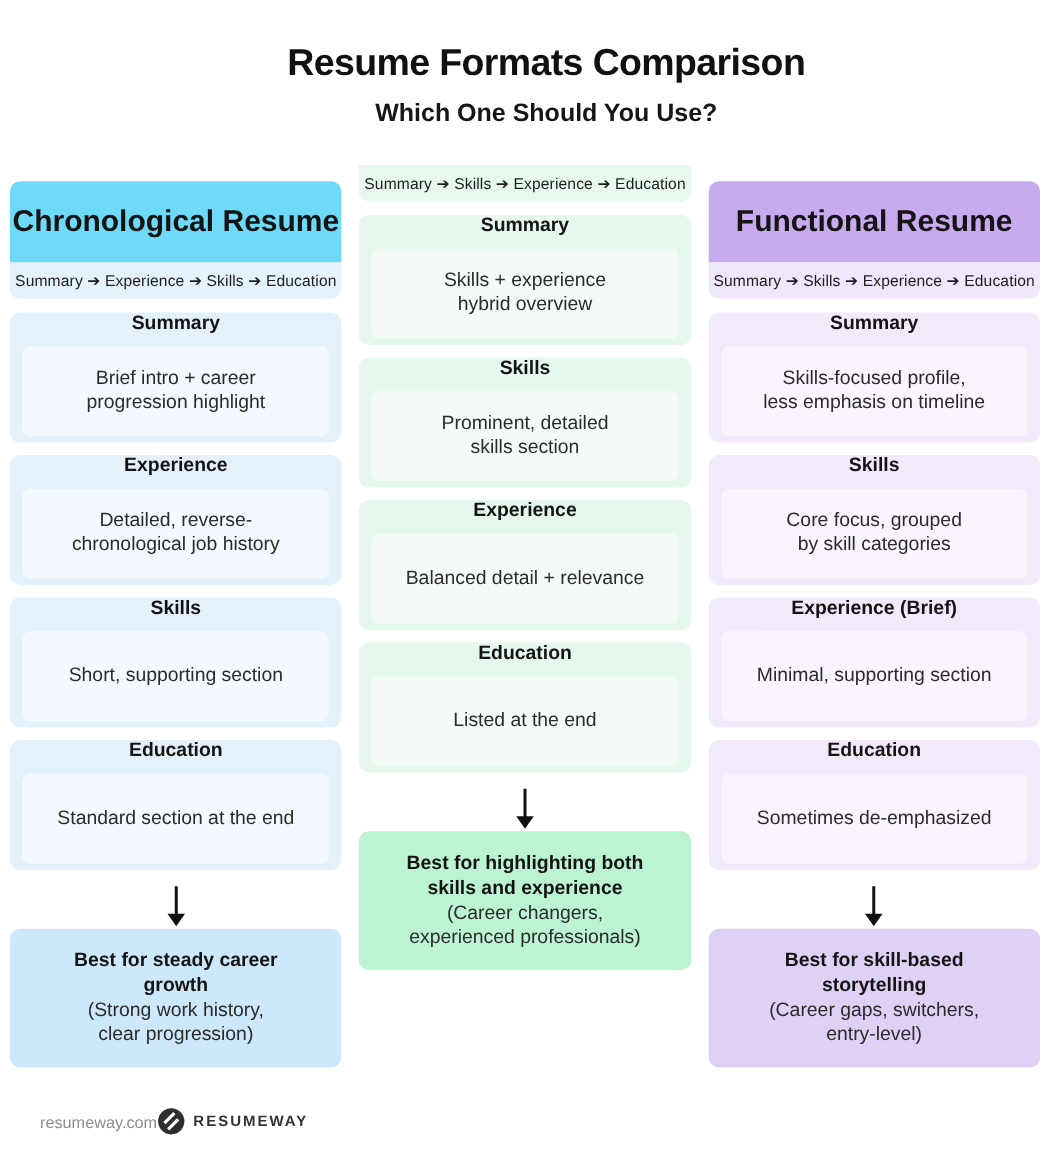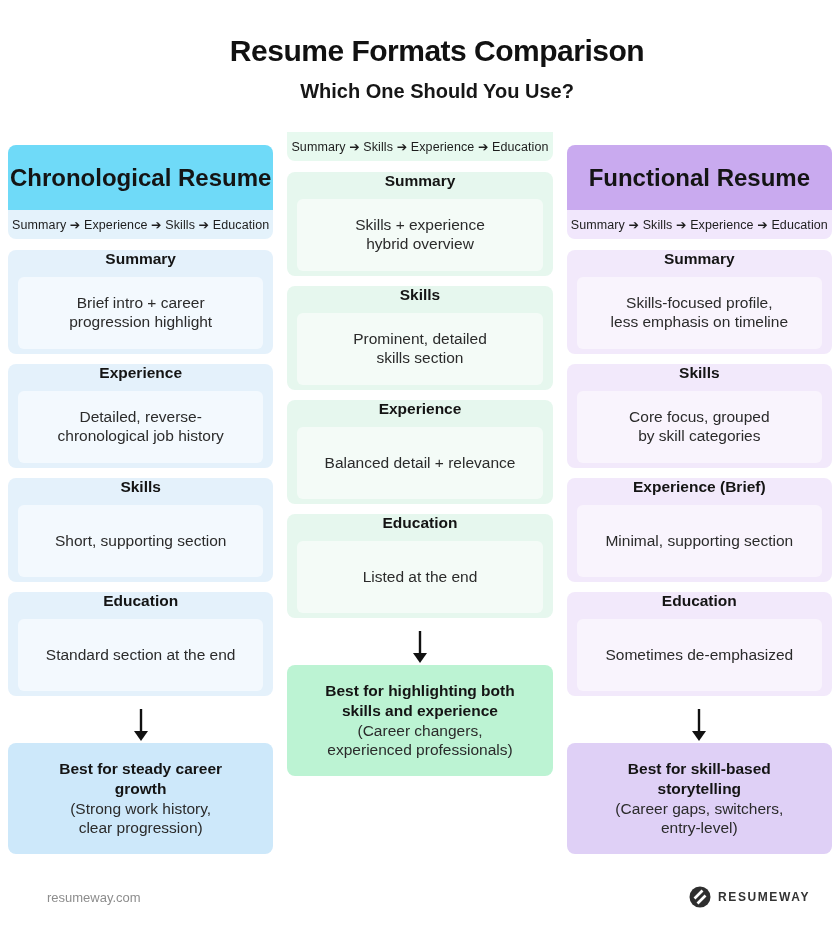--- a/index.html
+++ b/index.html
@@ -44,22 +44,22 @@
   .arrow-wrap { height:37px; display:flex; align-items:center; justify-content:center; }
   .best-card {
     background:var(--best-bg); border-radius:8px; min-height:104px;
     display:flex; flex-direction:column; align-items:center; justify-content:center;
     text-align:center; padding:16px 10px; white-space:pre-line;
   }
   .best-title { font-size:15.5px; font-weight:700; line-height:1.28; color:#141414; }
   .best-note  { font-size:15.5px; line-height:1.28; color:#2b2b2b; }
 
   .footer {
-    position:absolute; left:17px; right:0; bottom:22px;
-    display:flex; align-items:center; justify-content:space-between;
+    position:absolute; left:2px; right:0; bottom:22px;
+    display:flex; align-items:center; justify-content:flex-start;
     padding:0 30px 0 30px;
   }
   .site-url { font-size:13px; color:#8d8d8d; }
   .brand { display:flex; align-items:center; gap:7px; }
   .brand-name { font-size:12px; font-weight:700; letter-spacing:1.6px; color:#333; }
 </style>
 </head>
 <body>
 
 <div class="page">

